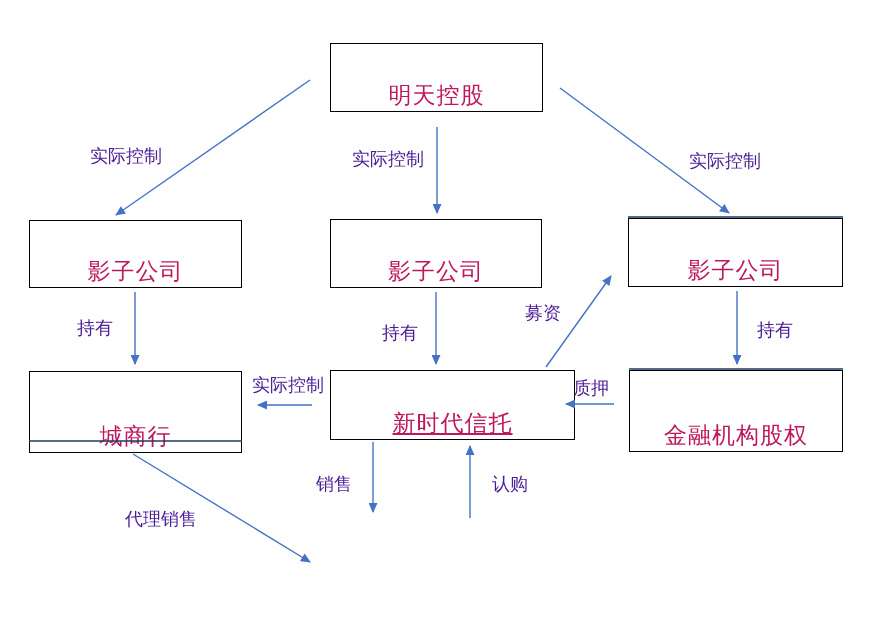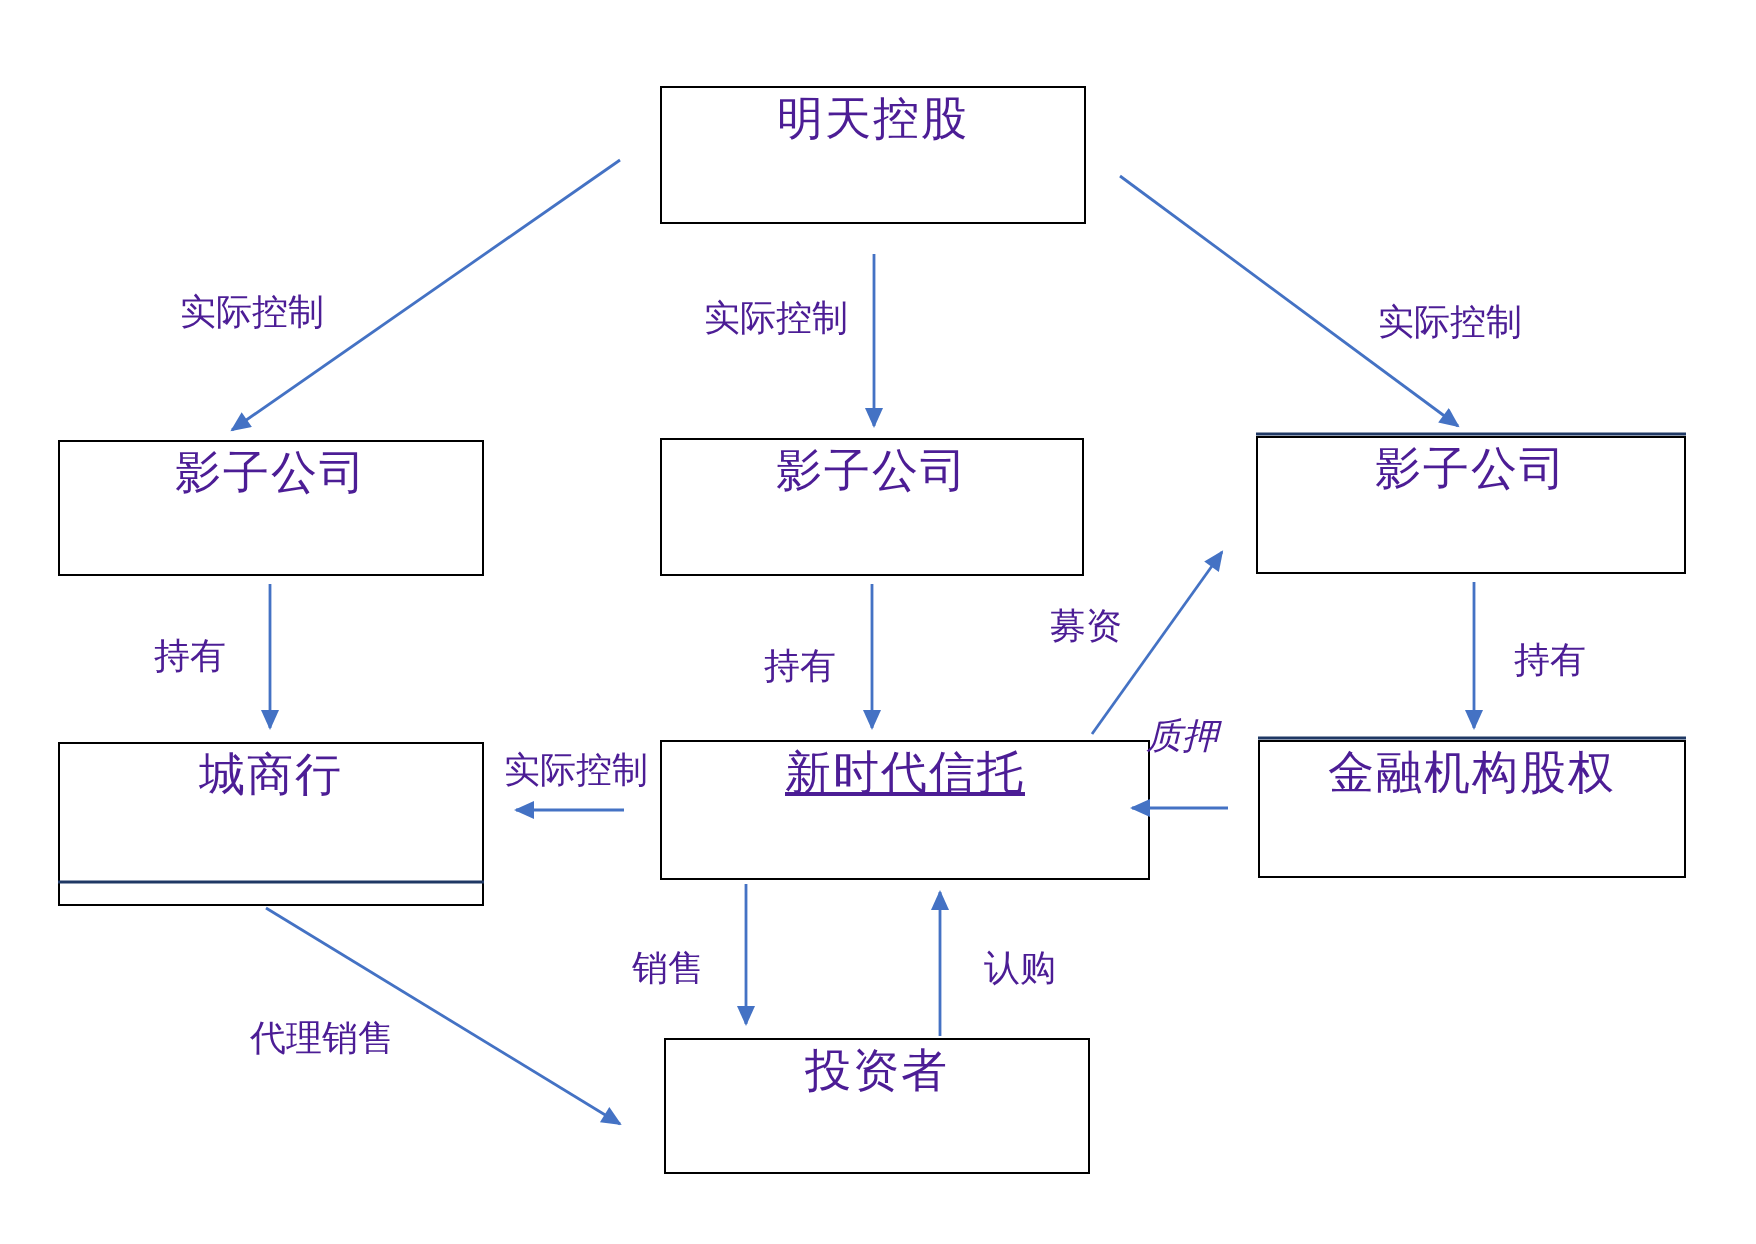--- a/index.html
+++ b/index.html
@@ -16,23 +16,23 @@
   }
   .canvas {
     position: relative;
     width: 878px; height: 622px;
     background: var(--bg-color);
   }
   .node {
     position: absolute;
     background: #fff;
     border: 1.5px solid var(--box-border-color);
-    display: flex; align-items: flex-start; justify-content: center;
+    display: flex; align-items: flex-end; justify-content: center;
     font-size: 23px;
-    color: #4c1d95;
+    color: #be185d;
     letter-spacing: 1px;
     z-index: 1;
   }
   .edge-label {
     position: absolute;
     transform: translate(-50%, -50%);
     font-size: 18px;
     color: #4c1d95;
     white-space: nowrap;
     z-index: 2;
@@ -70,36 +70,33 @@
   </div>
 
   <div class="node" style="left:29px;  top:371px; width:213px; height:82px;">
     <span>城商行</span>
   </div>
 
   <div class="node" style="left:330px; top:370px; width:245px; height:70px;text-decoration:underline;">
     <span>新时代信托</span>
   </div>
 
-  <div class="node" style="left:629px; top:370px; width:214px; height:69px;font-family:Liberation Serif, serif;">
+  <div class="node" style="left:629px; top:370px; width:214px; height:82px;font-family:Liberation Serif, serif;">
     <span>金融机构股权</span>
   </div>
 
-  <div class="node" style="left:332px; top:519px; width:213px; height:68px;">
-    <span>投资者</span>
-  </div>
 
   <span class="edge-label" style="left:126px; top:156px;">实际控制</span>
   <span class="edge-label" style="left:388px; top:159px;">实际控制</span>
   <span class="edge-label" style="left:725px; top:161px;">实际控制</span>
   <span class="edge-label" style="left:95px;  top:328px;">持有</span>
   <span class="edge-label" style="left:400px; top:333px;">持有</span>
   <span class="edge-label" style="left:775px; top:330px;">持有</span>
   <span class="edge-label" style="left:288px; top:385px;">实际控制</span>
-  <span class="edge-label" style="left:591px; top:368px;font-style:italic;">质押</span>
+  <span class="edge-label" style="left:591px; top:388px;">质押</span>
   <span class="edge-label" style="left:531px; top:313px;margin-left:12px;">募资</span>
   <span class="edge-label" style="left:334px; top:484px;">销售</span>
   <span class="edge-label" style="left:510px; top:484px;">认购</span>
   <span class="edge-label" style="left:161px; top:519px;">代理销售</span>
 
   <svg class="wires" viewBox="0 0 878 622" xmlns="http://www.w3.org/2000/svg">
     <defs>
       <marker id="ah" viewBox="0 0 10 9" refX="9" refY="4.5" markerWidth="11" markerHeight="9" markerUnits="userSpaceOnUse" orient="auto">
         <path class="arrowhead-shape" d="M0,0 L10,4.5 L0,9 z"></path>
       </marker>

